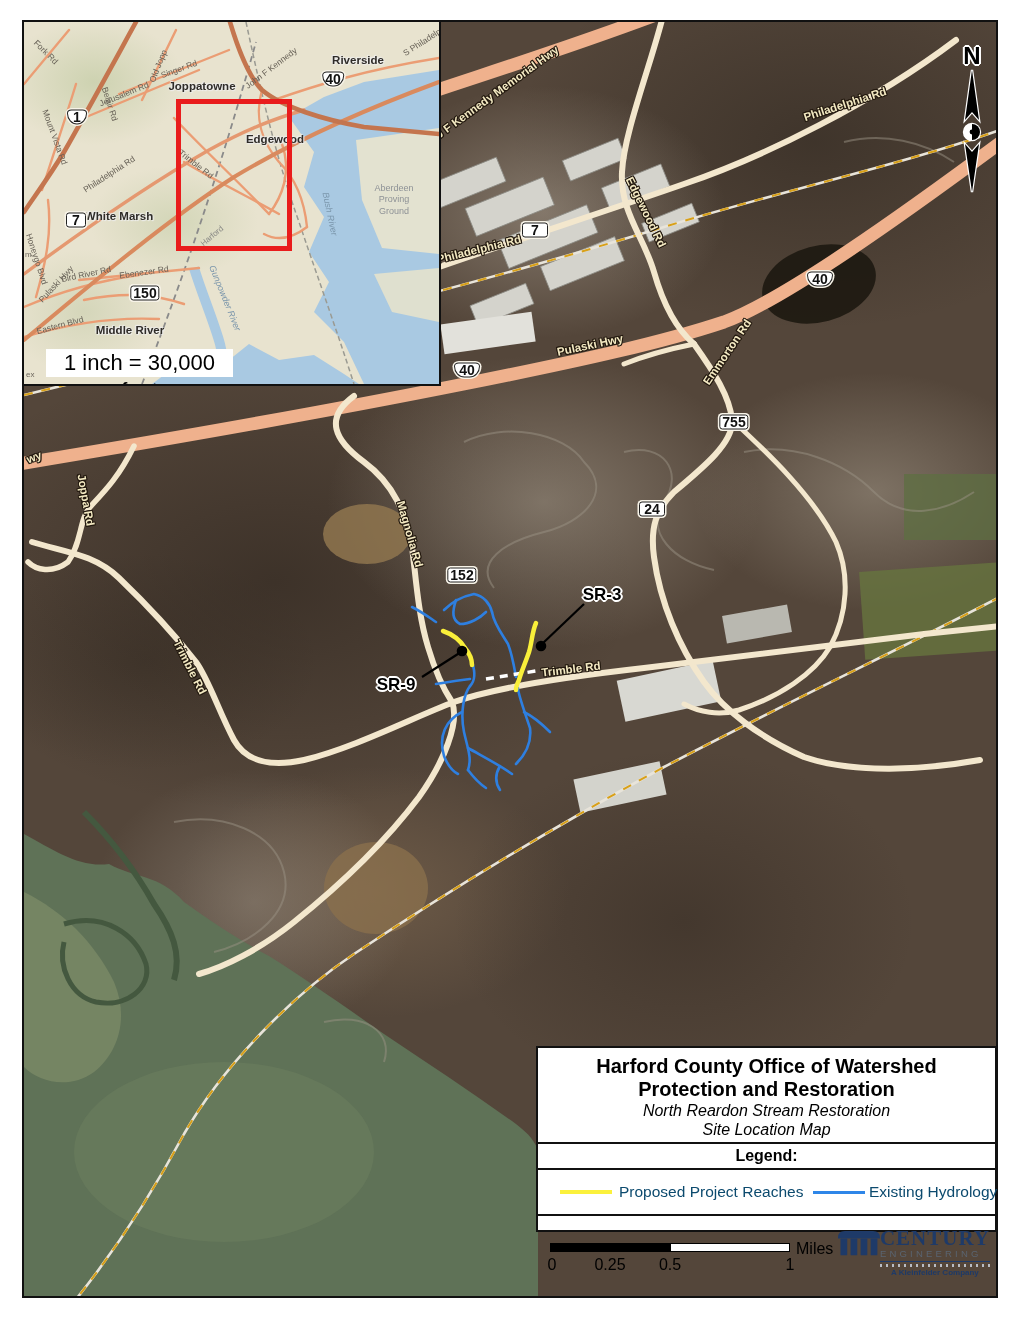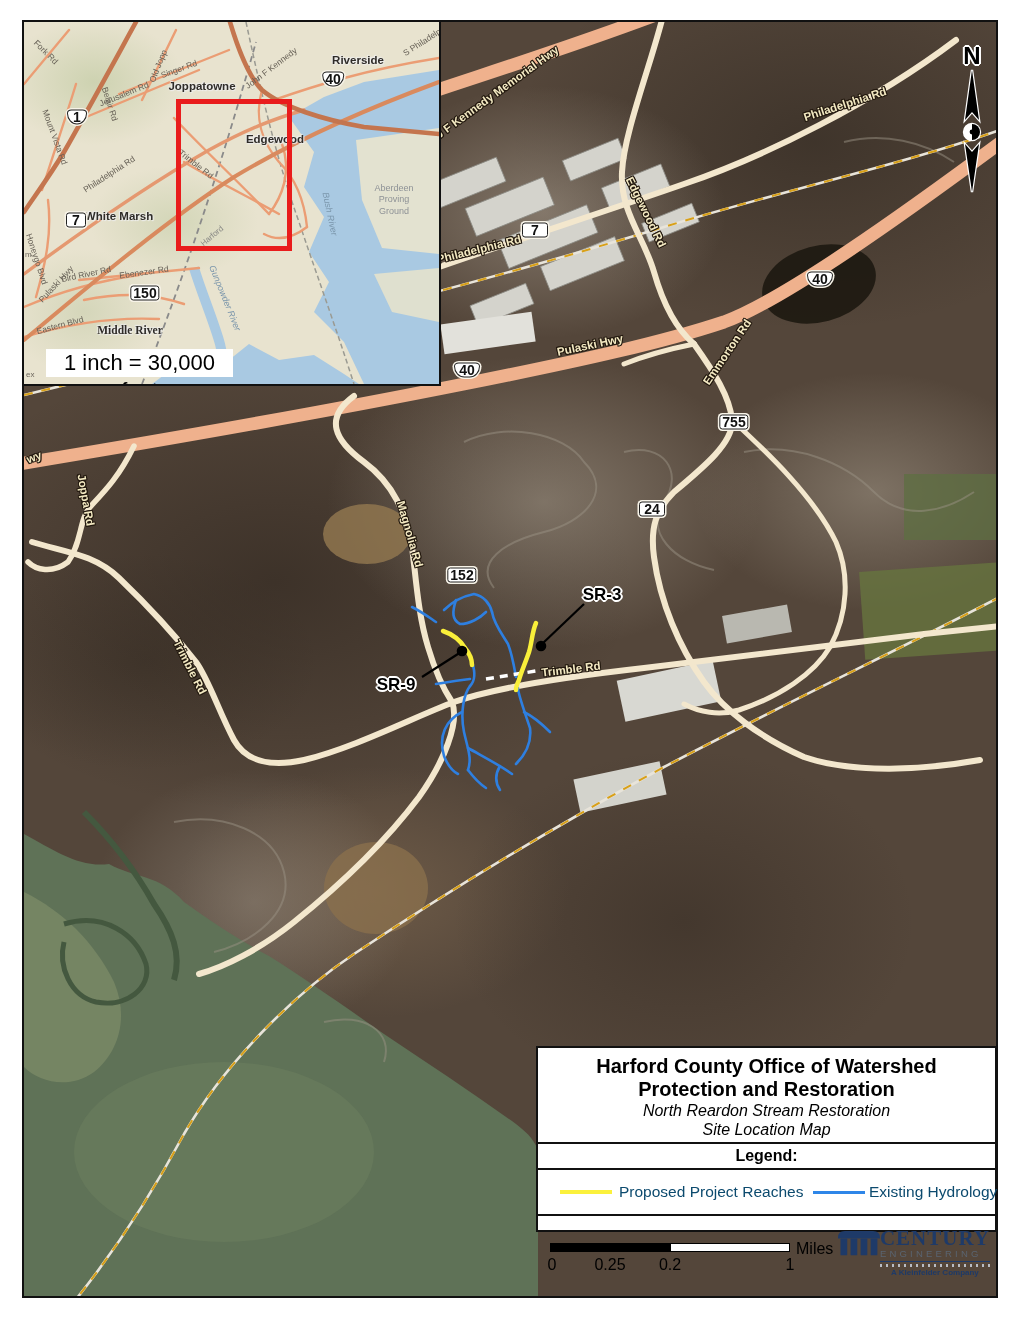--- a/index.html
+++ b/index.html
@@ -252,21 +252,21 @@
         <path d="M0 252 C 50 215 120 165 185 128 C 225 106 250 97 280 88" stroke="#e59870" stroke-width="3.4"></path>
         <path d="M112 0 C 90 40 60 95 40 130 C 25 155 10 175 0 190" stroke="#c4754e" stroke-width="4.6"></path>
         <path d="M206 0 C 215 30 225 55 238 68 C 258 85 300 98 340 105 L415 112" stroke="#c4754e" stroke-width="4.6"></path>
       </g>
     </svg>
 
     <span class="i-town" style="left:178px;top:64px;">Joppatowne</span>
     <span class="i-town" style="left:334px;top:38px;">Riverside</span>
     <span class="i-town" style="left:251px;top:117px;">Edgewood</span>
     <span class="i-town" style="left:95px;top:194px;">White Marsh</span>
-    <span class="i-town" style="left:106px;top:308px;font-family:Liberation Serif, serif;">Middle River</span>
+    <span class="i-town" style="left:106px;top:308px;">Middle River</span>
     <span class="i-road" style="left:22px;top:30px;--r:45deg;">Fork Rd</span>
     <span class="i-road" style="left:86px;top:82px;--r:72deg;">Belair Rd</span>
     <span class="i-road" style="left:134px;top:44px;--r:-68deg;">Old Jopp</span>
     <span class="i-road" style="left:155px;top:47px;--r:-20deg;">Singer Rd</span>
     <span class="i-road" style="left:100px;top:72px;--r:-22deg;">Jerusalem Rd</span>
     <span class="i-road" style="left:31px;top:115px;--r:70deg;">Mount Vista Rd</span>
     <span class="i-road" style="left:85px;top:152px;--r:-33deg;">Philadelphia Rd</span>
     <span class="i-road" style="left:172px;top:142px;--r:38deg;">Trimble Rd</span>
     <span class="i-road" style="left:32px;top:262px;--r:-47deg;">Pulaski Hwy</span>
     <span class="i-road" style="left:62px;top:252px;--r:-12deg;">Bird River Rd</span>
@@ -306,21 +306,21 @@
       <span class="lg-item-lbl" style="left:81px;">Proposed Project Reaches</span>
       <span class="sw sw-b"></span>
       <span class="lg-item-lbl" style="left:331px;">Existing Hydrology</span>
     </div>
     <div class="lg-footer">
       <div class="sb">
           <div class="sb-fill"></div>
         </div>
       <span class="sb-tick" style="left:14px;">0</span>
       <span class="sb-tick" style="left:72px;">0.25</span>
-      <span class="sb-tick" style="left:132px;">0.2</span>
+      <span class="sb-tick" style="left:132px;">0.5</span>
       <span class="sb-tick" style="left:252px;">1</span>
       <span class="sb-unit">Miles</span>
       <div class="logo">
         <div class="logo-row">
           <svg width="50" height="36" viewBox="0 0 50 36">
             <g fill="#1e3a68">
               <path d="M0 8 Q0 0 8 0 L42 0 Q50 0 50 8 L50 9 L0 9 Z"></path>
               <rect x="3" y="9" width="8" height="20" rx="1"></rect>
               <rect x="15" y="9" width="8" height="20" rx="1"></rect>
               <rect x="27" y="9" width="8" height="20" rx="1"></rect>

